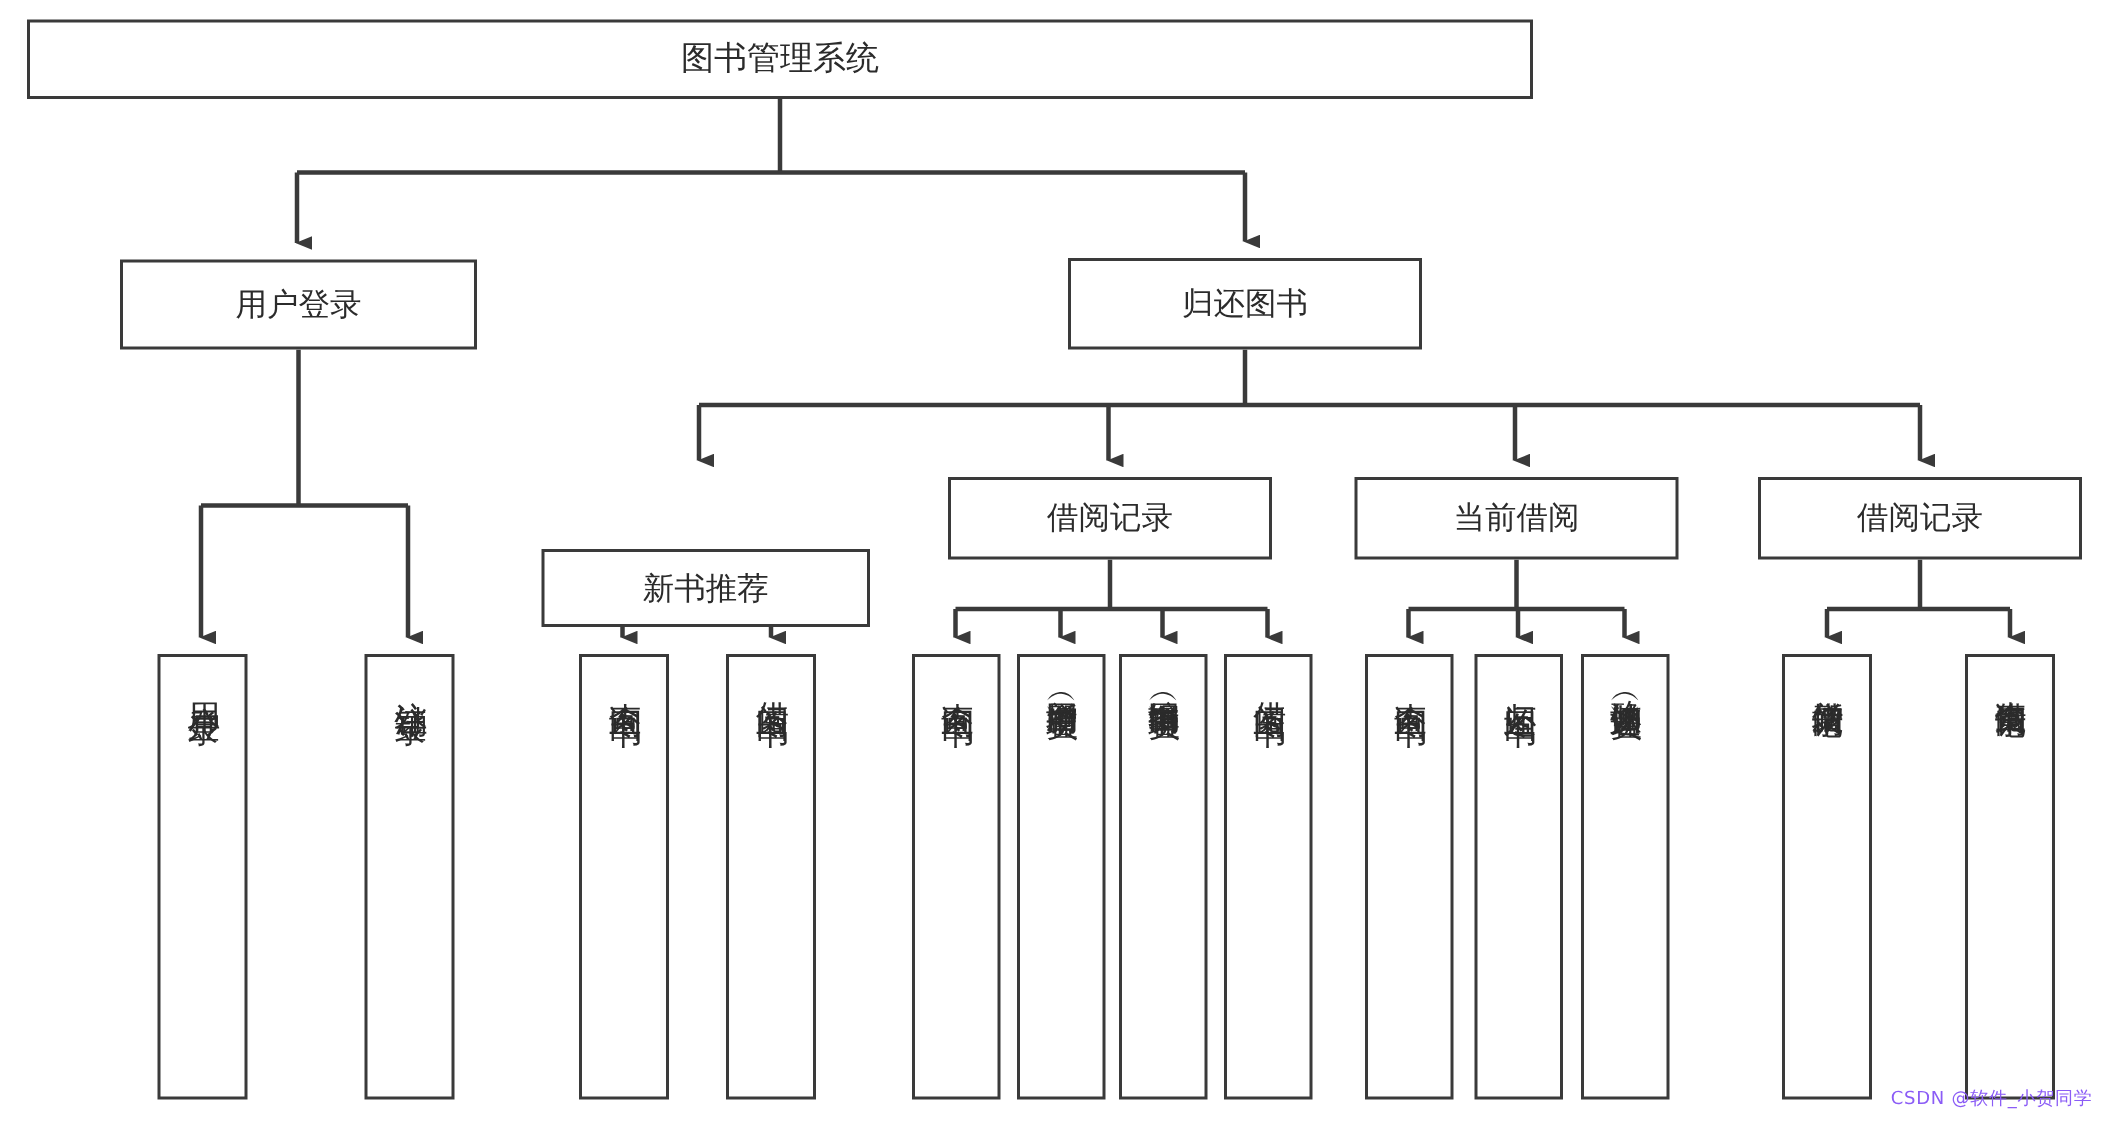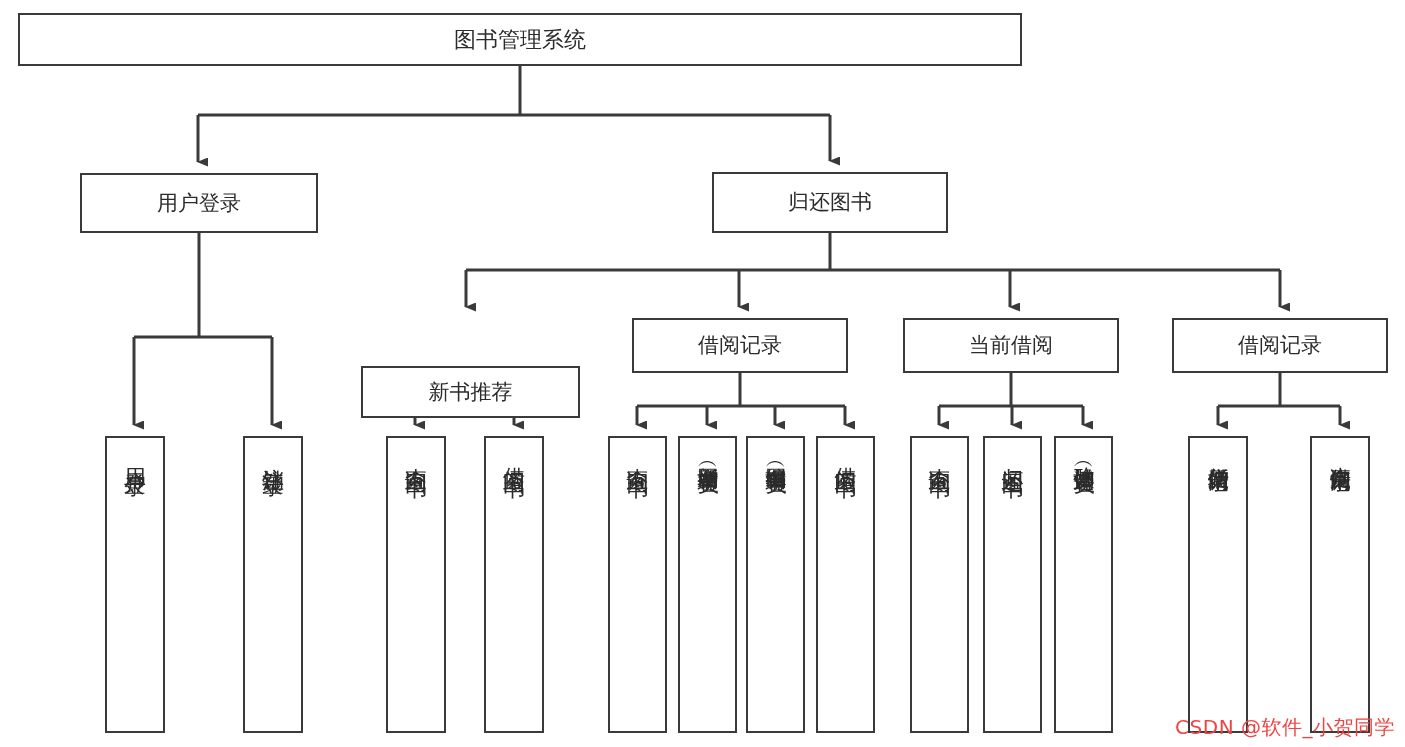--- a/index.html
+++ b/index.html
@@ -64,22 +64,22 @@
     margin: 0 auto;
   }
   .node.vertical.tall .node-label {
     font-size: 21px;
     letter-spacing: 1px;
   }
   .watermark {
     position: absolute;
     right: 10px;
     bottom: 6px;
-    font-size: 20px;
-    color: #ef4444;
+    font-size: 12px;
+    color: #8b5cf6;
     letter-spacing: 0.5px;
     z-index: 3;
     white-space: nowrap;
   }
 </style>
 </head>
 <body>
 
 <div id="canvas">
 

